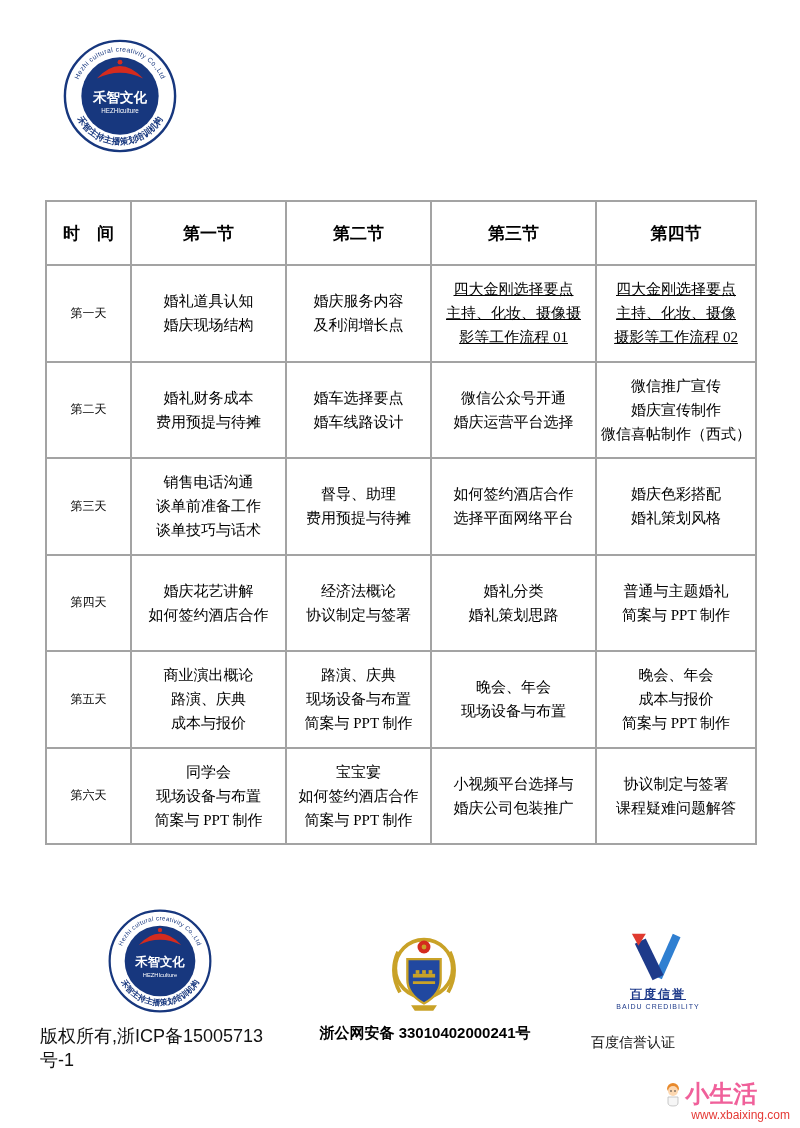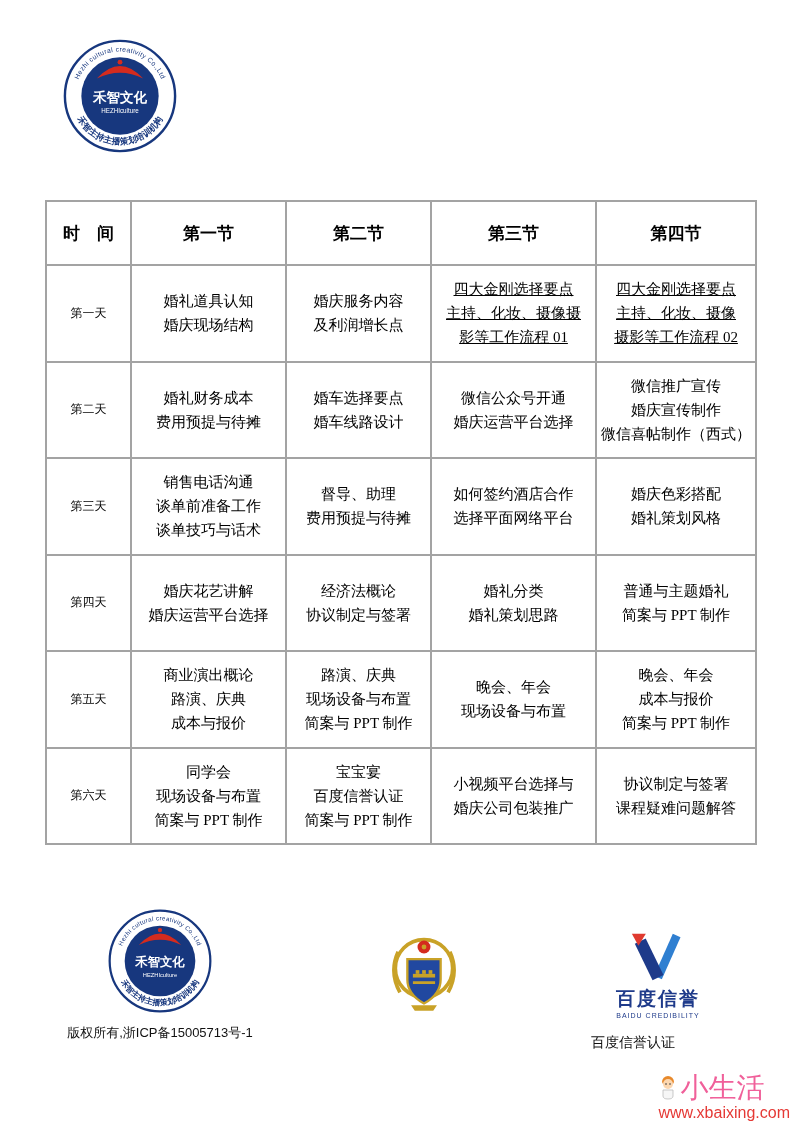--- a/index.html
+++ b/index.html
@@ -39,33 +39,33 @@
     border:2px solid #a3a3a3;text-align:center;vertical-align:middle;
     padding:2px;color:#000;background:#fff;
   }
   .course-table thead th{height:64px;font-size:17px;font-weight:bold;}
   .course-table tbody tr{height:96px;}
   .course-table td{font-size:15px;line-height:1.6;white-space:pre-line;}
   .course-table td.day{font-size:12px;}
   .cell-blue{color:var(--highlight-blue);text-decoration:underline;}
   
   .footer-logo{position:absolute;left:107px;top:908px;width:106px;height:106px;}
-  .copyright-text{position:absolute;left:40px;top:1024px;width:240px;text-align:center;font-size:13px;color:#111;}
+  .copyright-text{position:absolute;left:40px;top:1024px;width:240px;font-size:18px;color:#111;}
   .police-badge{position:absolute;left:387px;top:930px;width:74px;height:84px;}
   .police-record{position:absolute;left:300px;top:1024px;width:250px;text-align:center;font-size:15px;font-weight:bold;color:#000;}
   .baidu-block{position:absolute;left:597px;top:930px;width:122px;text-align:center;}
   .baidu-logo{width:56px;height:54px;display:block;margin:0 auto;}
-  .baidu-title{font-size:19px;font-weight:bold;color:var(--baidu-dark-blue);letter-spacing:2px;margin-top:2px;}
+  .baidu-title{font-size:12px;font-weight:bold;color:var(--baidu-dark-blue);letter-spacing:2px;margin-top:2px;text-decoration:underline;}
   .baidu-subtitle{font-size:7px;color:var(--baidu-dark-blue);letter-spacing:1px;}
   .baidu-cert{position:absolute;left:572px;top:1034px;width:122px;text-align:center;font-size:14px;color:#111;}
   
   .watermark{position:absolute;right:10px;bottom:6px;text-align:left;line-height:1.1;}
   .wm-row{display:flex;align-items:center;gap:2px;}
-  .wm-name{font-size:28px;font-weight:normal;color:var(--watermark-pink);text-align:center;}
-  .wm-url{font-size:16px;color:var(--watermark-red);margin-top:1px;}
+  .wm-name{font-size:24px;font-weight:bold;color:var(--watermark-pink);text-align:center;}
+  .wm-url{font-size:12px;color:var(--watermark-red);margin-top:1px;margin-left:28px;}
   
   .f-blue{fill:var(--logo-blue);} .f-red{fill:var(--logo-red);} .f-white{fill:#fff;}
   .f-gold{fill:var(--badge-gold);} .s-gold{stroke:var(--badge-gold);fill:none;}
   .f-bblue{fill:var(--badge-blue);}
   .arc-text{font-size:7px;letter-spacing:0.4px;}
   .arc-text-cn{font-size:9px;font-weight:bold;}
 </style>
 </head>
 <body>
 
@@ -142,21 +142,21 @@
         <td>督导、助理
 费用预提与待摊</td>
         <td>如何签约酒店合作
 选择平面网络平台</td>
         <td>婚庆色彩搭配
 婚礼策划风格</td>
       </tr>
       <tr>
         <td class="day">第四天</td>
         <td>婚庆花艺讲解
-婚庆运营平台选择</td>
+如何签约酒店合作</td>
         <td>经济法概论
 协议制定与签署</td>
         <td>婚礼分类
 婚礼策划思路</td>
         <td>普通与主题婚礼
 简案与 PPT 制作</td>
       </tr>
       <tr>
         <td class="day">第五天</td>
         <td>商业演出概论
@@ -170,21 +170,21 @@
         <td>晚会、年会
 成本与报价
 简案与 PPT 制作</td>
       </tr>
       <tr>
         <td class="day">第六天</td>
         <td>同学会
 现场设备与布置
 简案与 PPT 制作</td>
         <td>宝宝宴
-百度信誉认证
+如何签约酒店合作
 简案与 PPT 制作</td>
         <td>小视频平台选择与
 婚庆公司包装推广</td>
         <td>协议制定与签署
 课程疑难问题解答</td>
       </tr>
     </tbody>
   </table>
 
   <svg class="footer-logo" viewBox="0 0 120 120">
@@ -214,20 +214,21 @@
     <circle cx="40" cy="17" r="7" class="f-red"></circle>
     <circle cx="40" cy="17" r="2.6" class="f-gold"></circle>
     <path d="M22,30 H58 V52 Q58,68 40,78 Q22,68 22,52 Z" class="f-bblue" stroke="var(--badge-gold)" stroke-width="2.5"></path>
     <rect x="28" y="46" width="24" height="4" class="f-gold"></rect>
     <rect x="28" y="54" width="24" height="3" class="f-gold"></rect>
     <rect x="31" y="42" width="4" height="4" class="f-gold"></rect>
     <rect x="38" y="42" width="4" height="4" class="f-gold"></rect>
     <rect x="45" y="42" width="4" height="4" class="f-gold"></rect>
     <path d="M26,80 H54 L50,86 H30 Z" class="f-gold"></path>
   </svg>
+  <div class="police-record">浙公网安备 33010402000241号</div>
 
   <div class="baidu-block">
     <svg class="baidu-logo" viewBox="0 0 60 56">
       <path d="M50 5 L30 50" stroke="var(--baidu-light-blue)" stroke-width="9"></path>
       <path d="M11 11 L30 50" stroke="var(--baidu-dark-blue)" stroke-width="13"></path>
       <polygon points="2,3 17,3 9,16" fill="var(--baidu-red)"></polygon>
     </svg>
     <div class="baidu-title">百度信誉</div>
     <div class="baidu-subtitle">BAIDU CREDIBILITY</div>
   </div>

